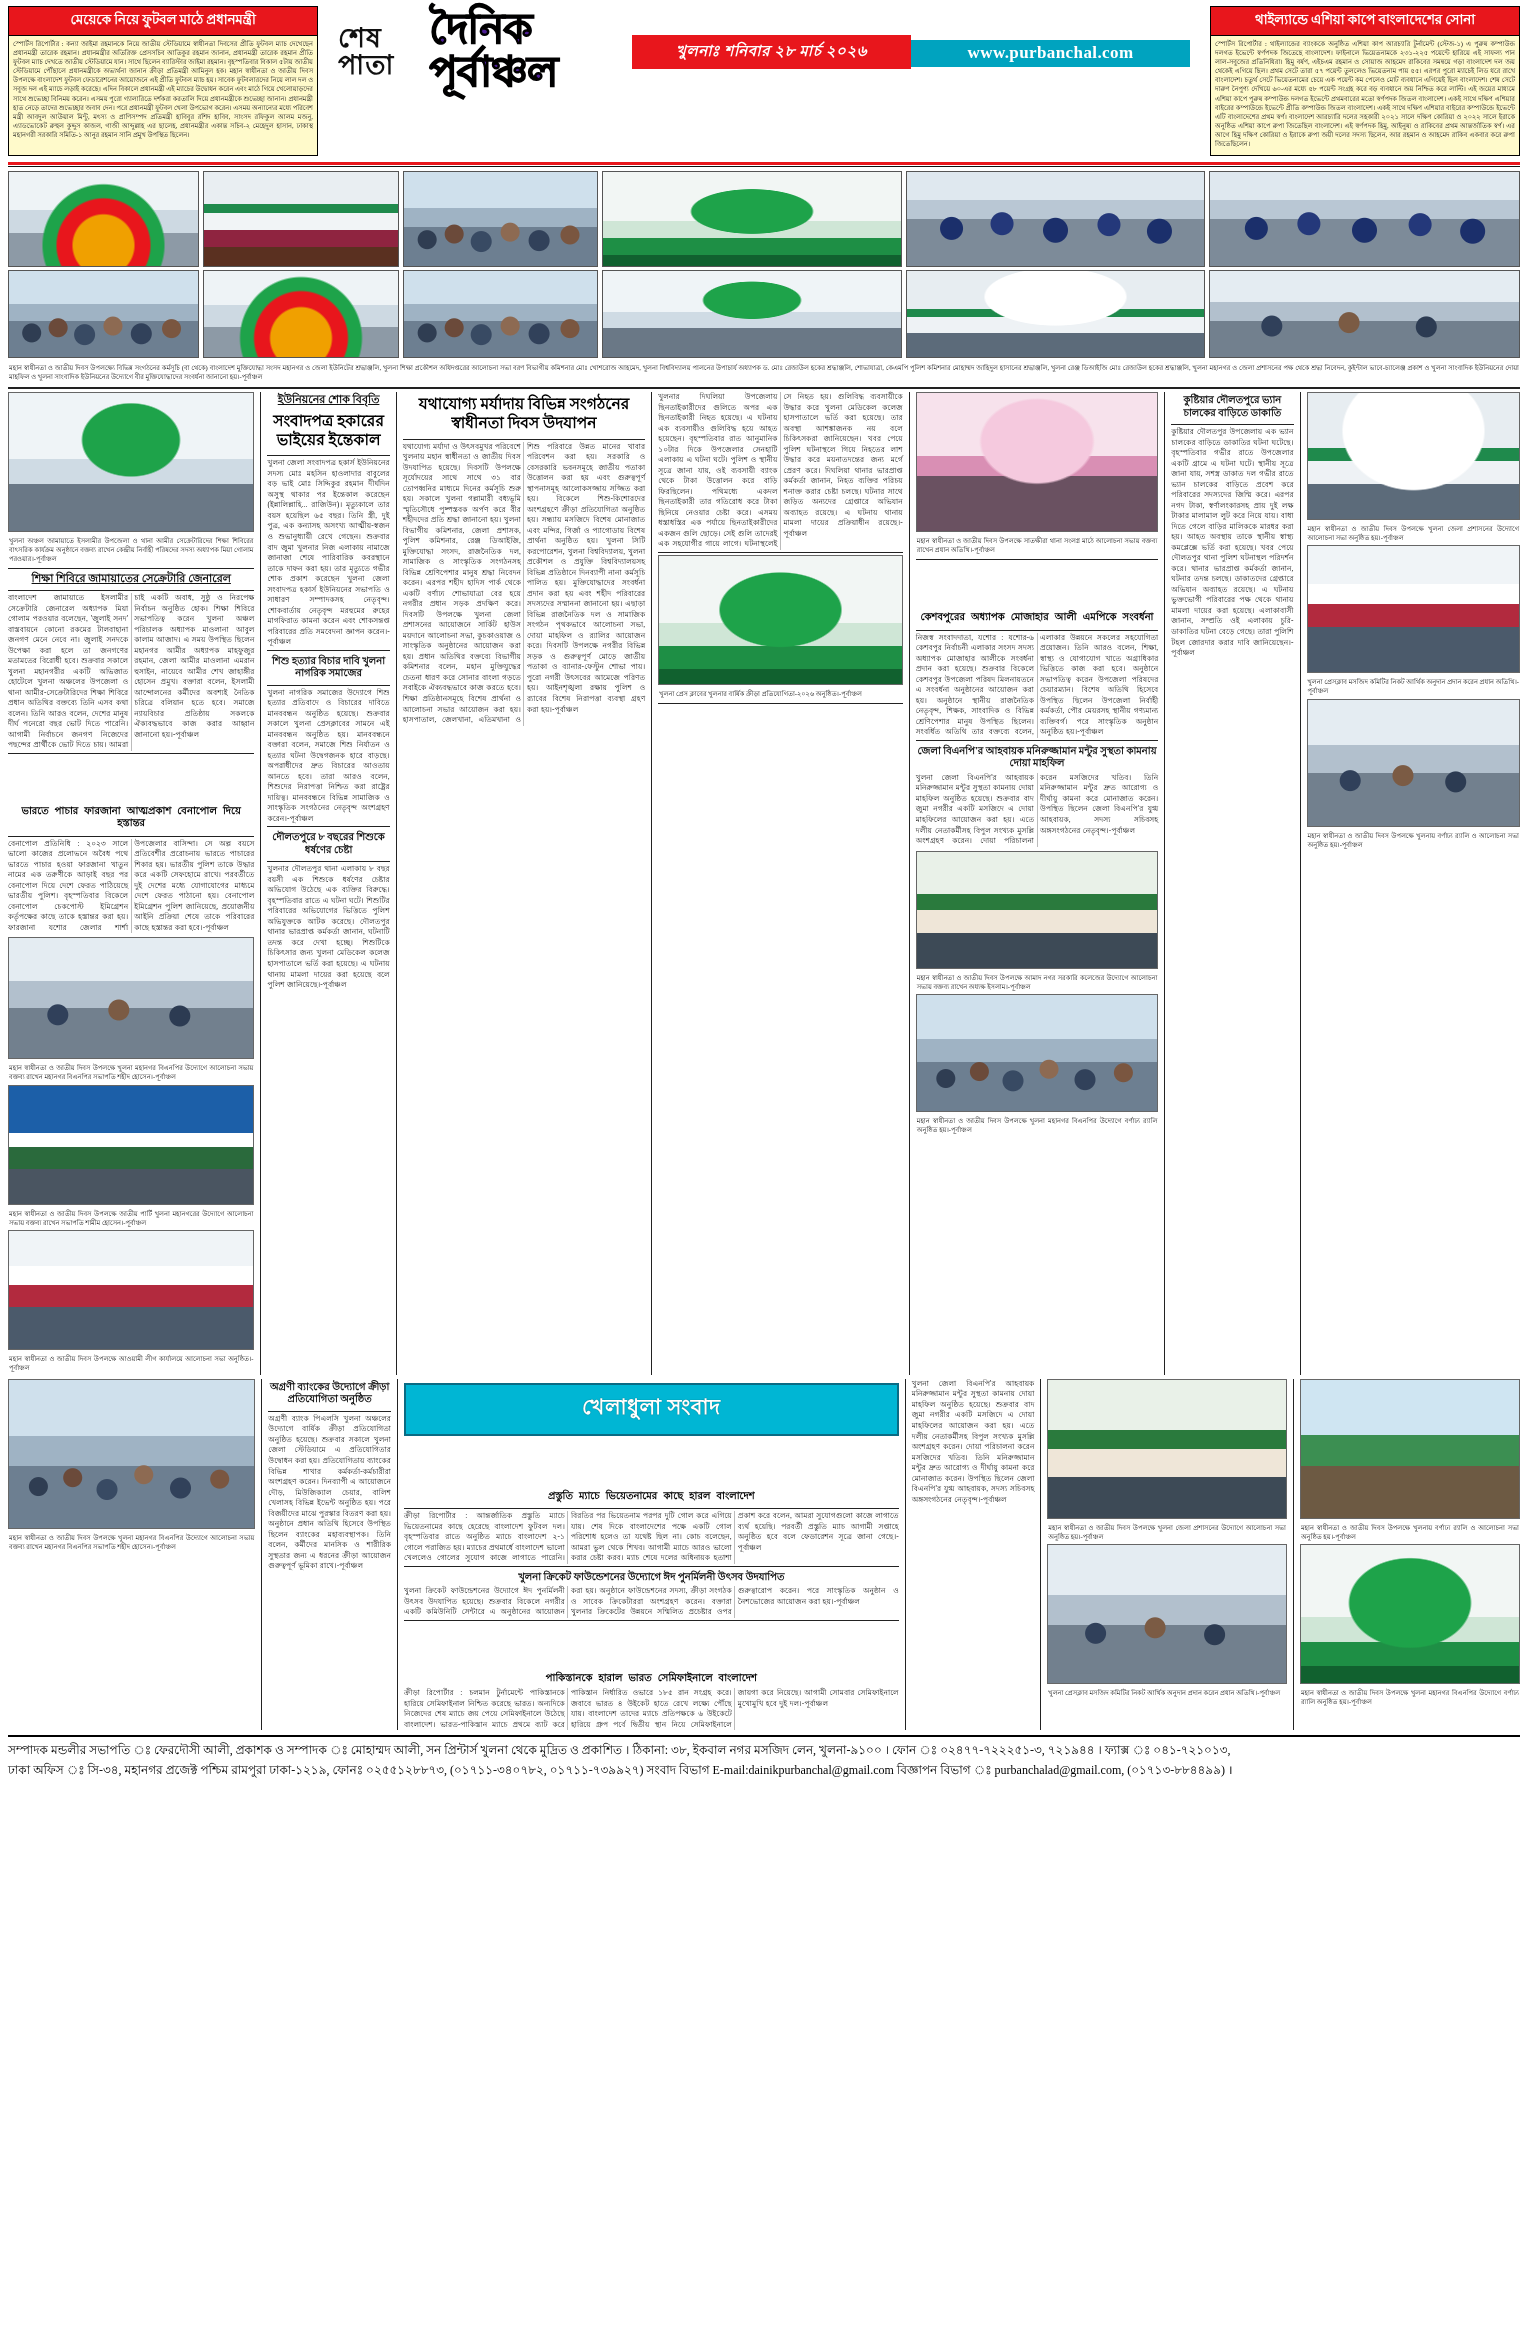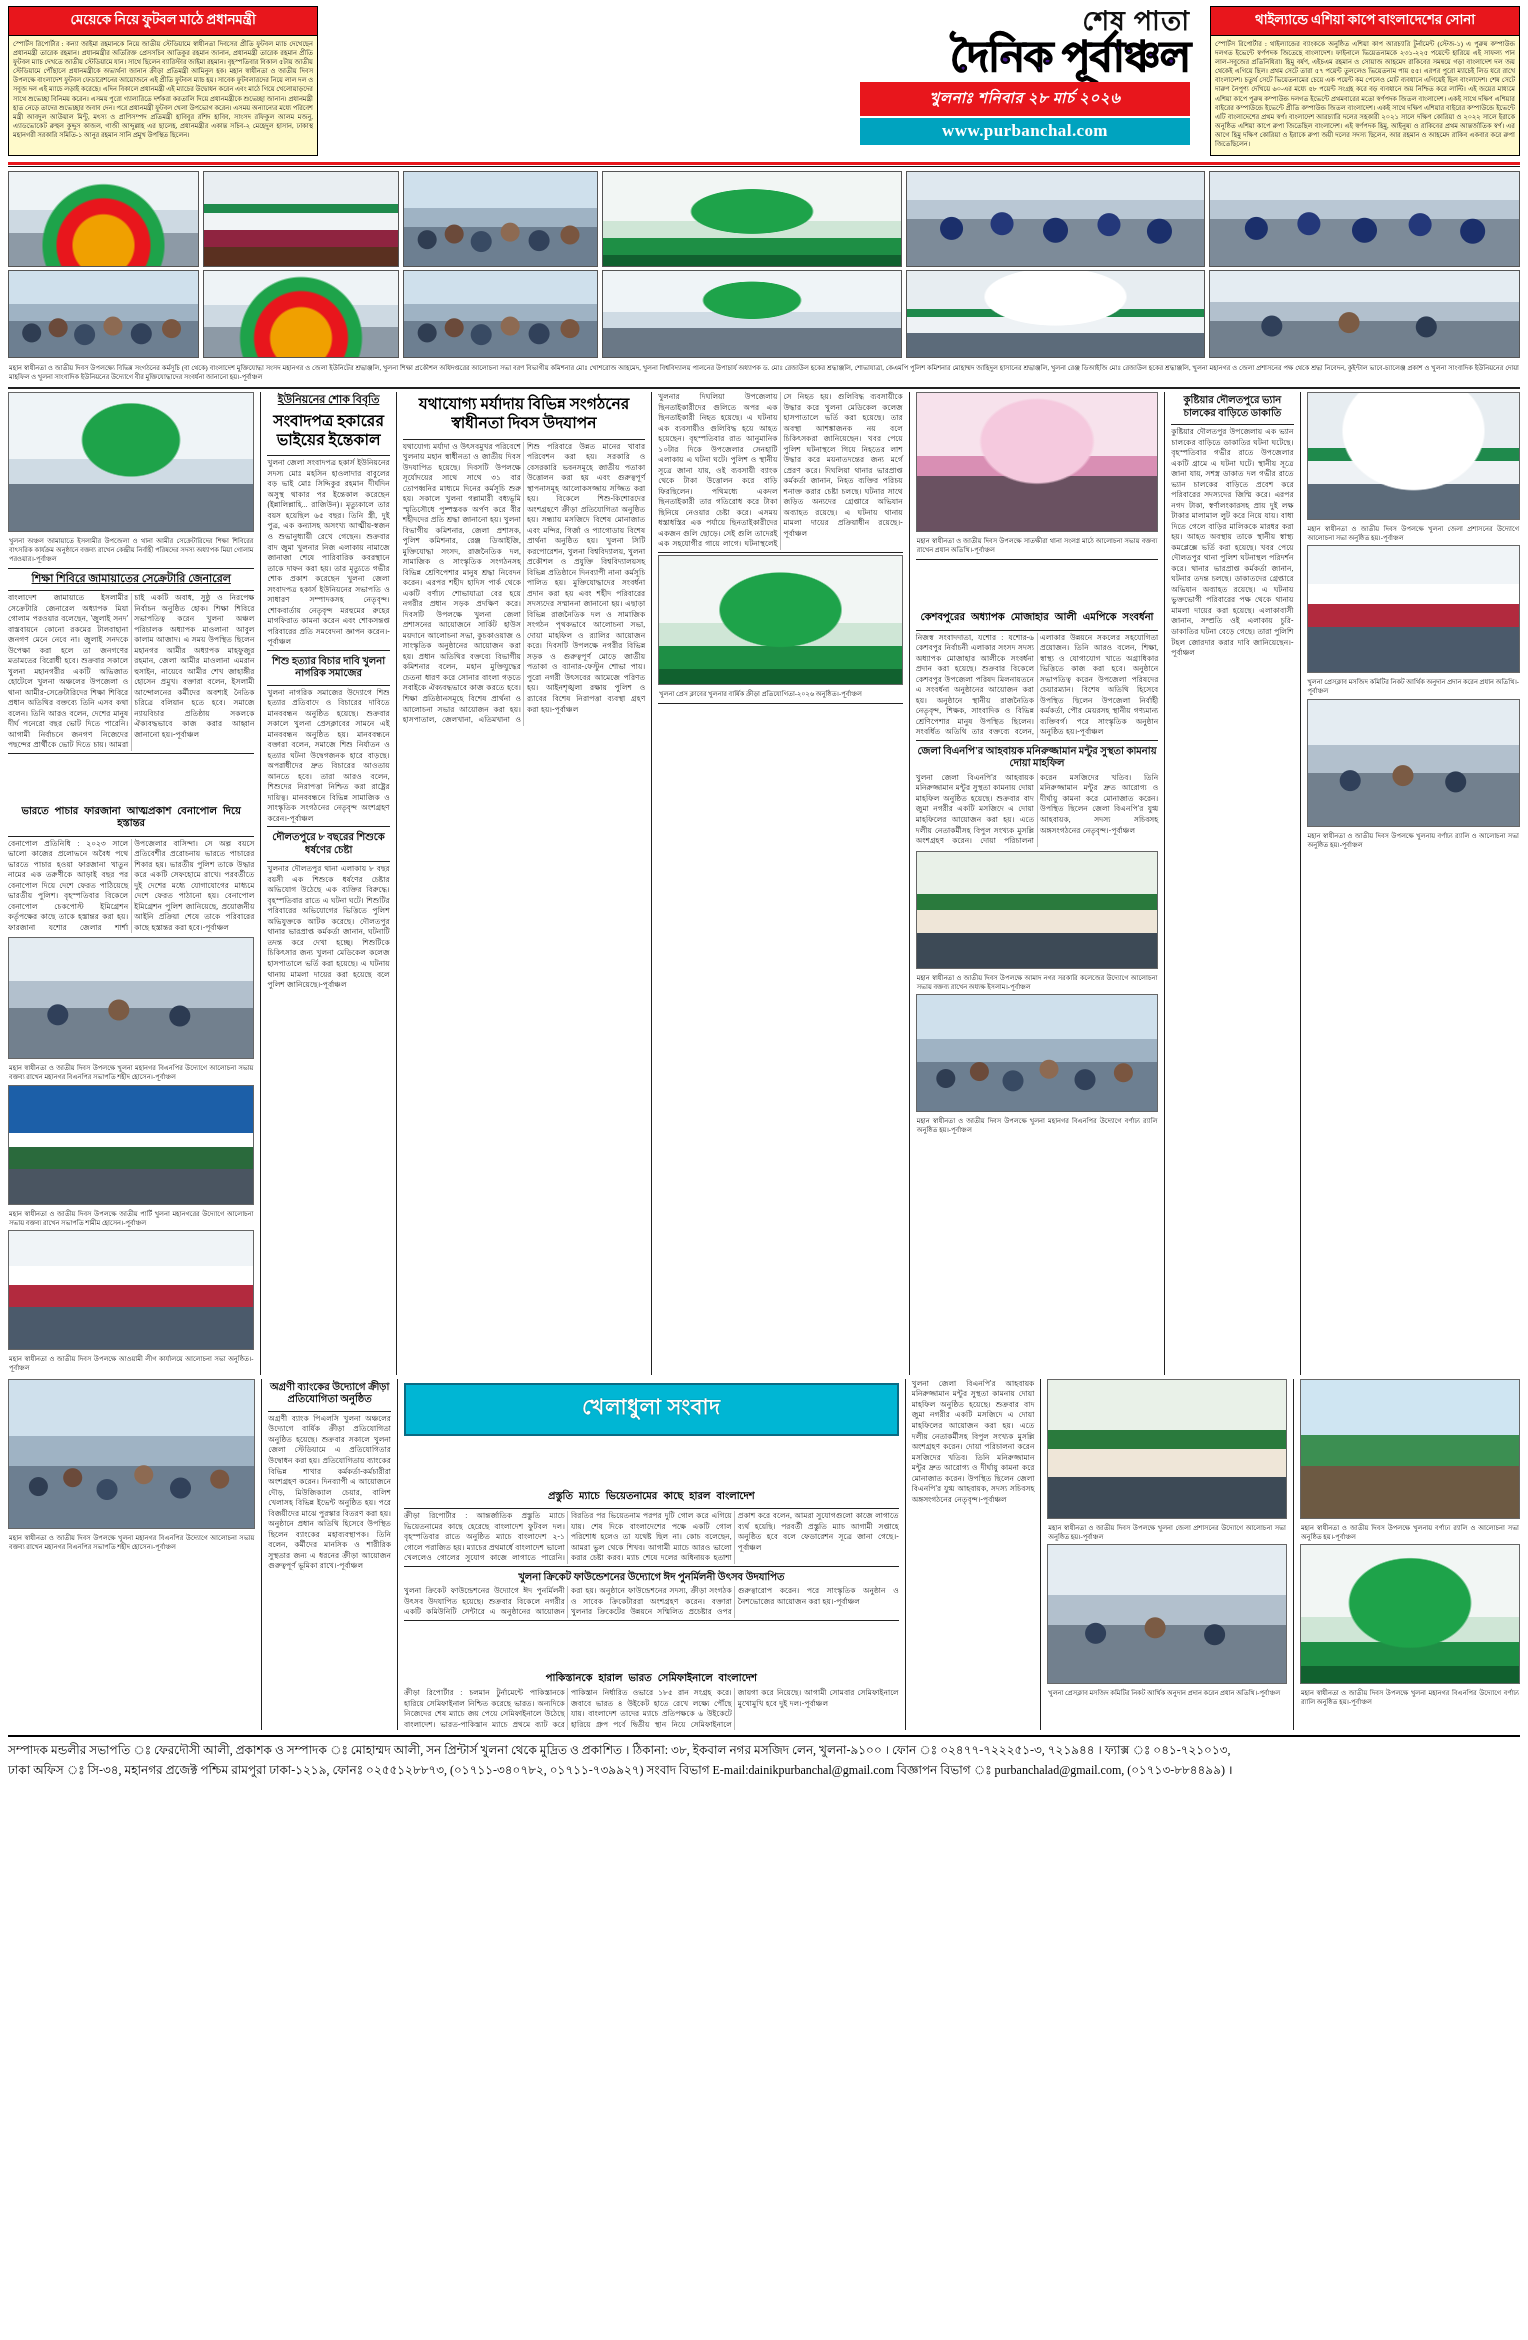--- a/index.html
+++ b/index.html
@@ -24,21 +24,21 @@
   }
   .mast-side-hd {
     background:#e8161c; color:#fff; text-align:center;
     font-size: 13.5px; font-weight:bold; padding: 2px 0 3px;
     font-family:"Liberation Serif", serif; letter-spacing:-.2px;
     border-bottom:1.2px solid #000;
   }
   .mast-side-body { padding:3px 4px; font-size:6.6px; line-height:1.38; text-align:justify;
     font-family:"Liberation Serif", serif; color:#111; overflow:hidden; flex:1; }
 
-  .mast-center { flex:1; display:flex; flex-direction:column; align-items:flex-end; padding-top:2px; }
+  .mast-center { flex:1; display:flex; flex-direction:row; align-items:center; padding-top:2px; }
   .mast-shesh { font-size: 27px; font-weight:bold; font-family:"Liberation Serif", serif;
     letter-spacing:1px; color:#111; line-height:1; margin-bottom:1px;}
   .mast-logo {
     font-size: 42px; font-weight: bold; font-family:"Liberation Serif", serif;
     letter-spacing:-1px; line-height:1.02; color:#4c1d95;
     -webkit-text-stroke: 1.2px #000;
     margin-bottom: 3px;
   }
   .mast-datebar {
     background:#e8161c; color:#fff; width: 330px; text-align:center;

